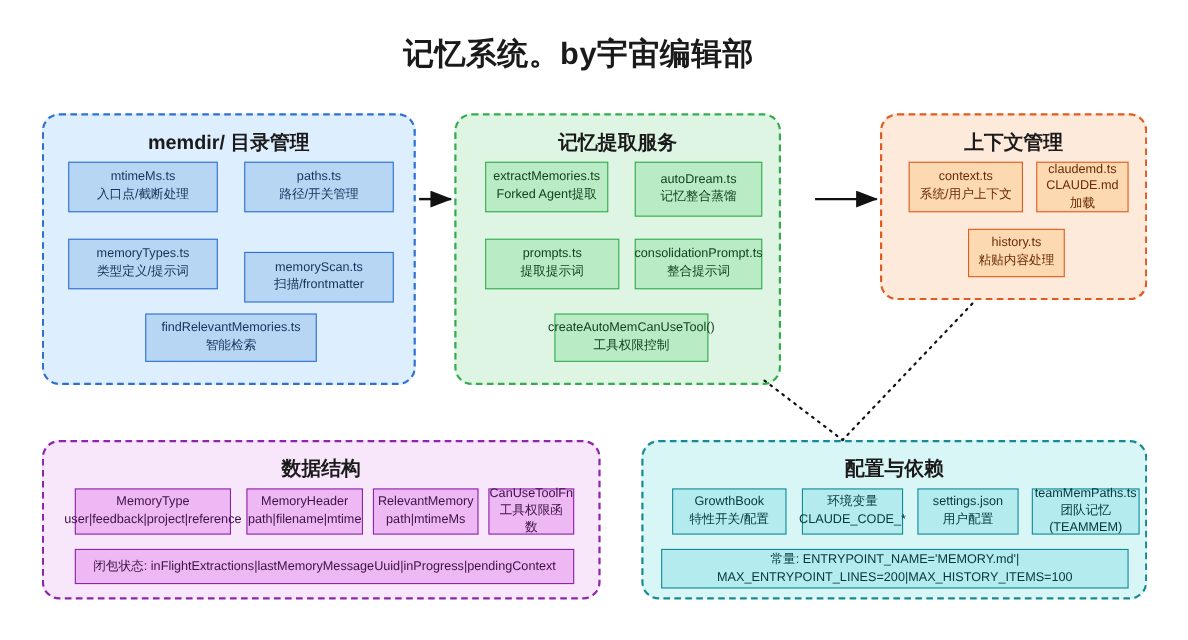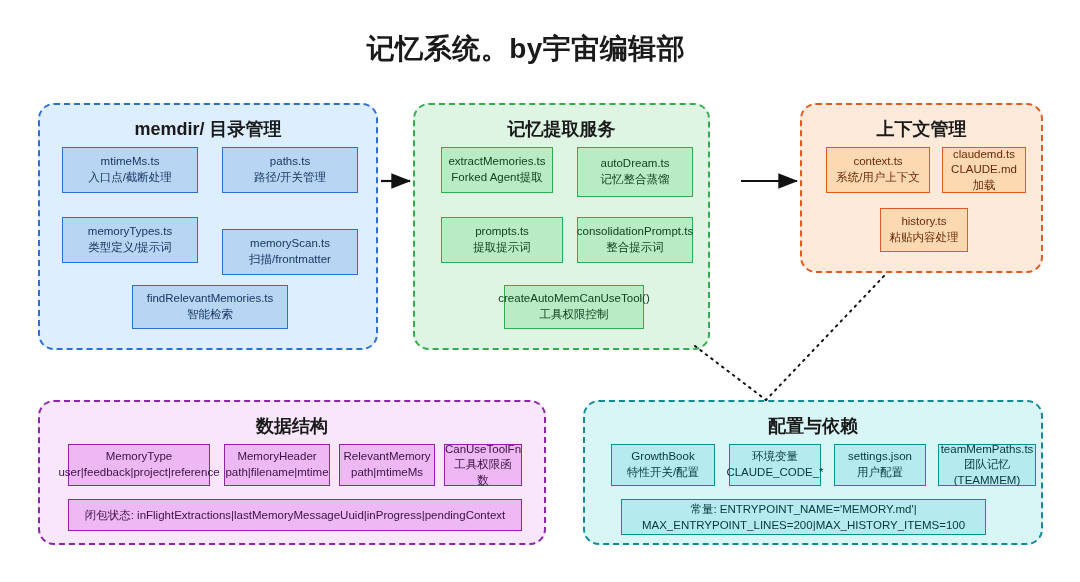--- a/index.html
+++ b/index.html
@@ -228,21 +228,21 @@
     <div class="node teal" style="left:249px; top:42px; width:92px; height:42px;">
       <div class="line1">settings.json</div>
       <div class="line2">用户配置</div>
     </div>
 
     <div class="node teal" style="left:353px; top:42px; width:98px; height:42px;">
       <div class="line1">teamMemPaths.ts</div>
       <div class="line2">团队记忆(TEAMMEM)</div>
     </div>
 
-    <div class="node teal wide" style="left:36px; top:97px; width:365px; height:36px;">
+    <div class="node teal wide" style="left:16px; top:97px; width:425px; height:36px;">
       <div class="line1">常量: ENTRYPOINT_NAME='MEMORY.md'|</div>
       <div class="line2">MAX_ENTRYPOINT_LINES=200|MAX_HISTORY_ITEMS=100</div>
     </div>
   </div>
 
   <svg id="connectors" viewBox="0 0 1080 582" width="1080" height="582">
     <defs>
       <marker id="arrowhead" markerWidth="9" markerHeight="7" refX="8.5" refY="3.5" orient="auto" markerUnits="strokeWidth">
         <polygon points="0 0, 9 3.5, 0 7" fill="#111111"></polygon>
       </marker>

